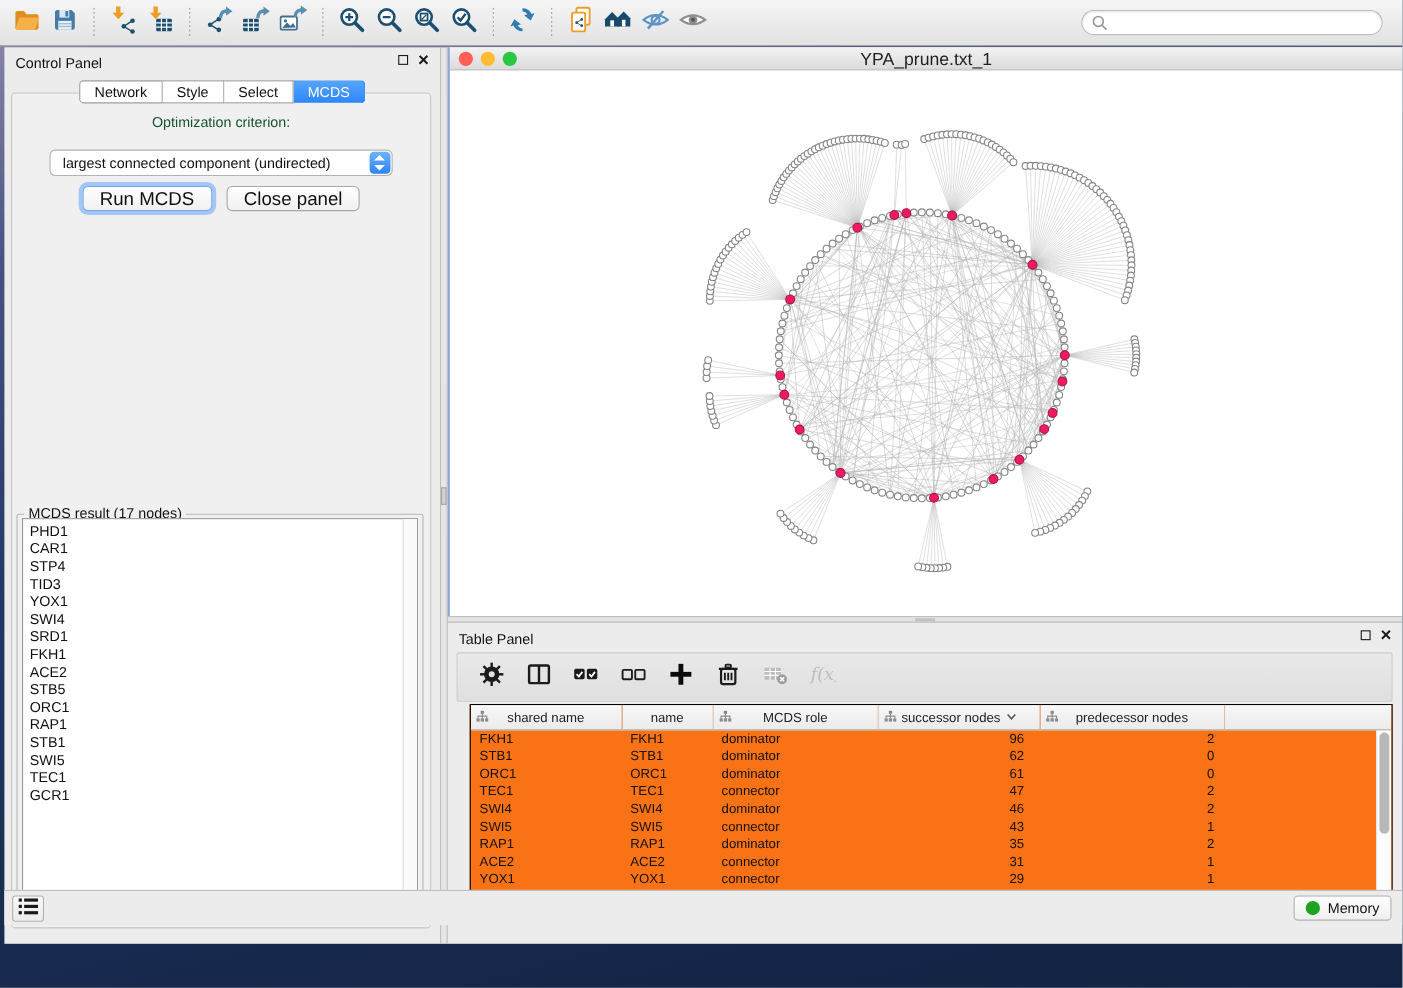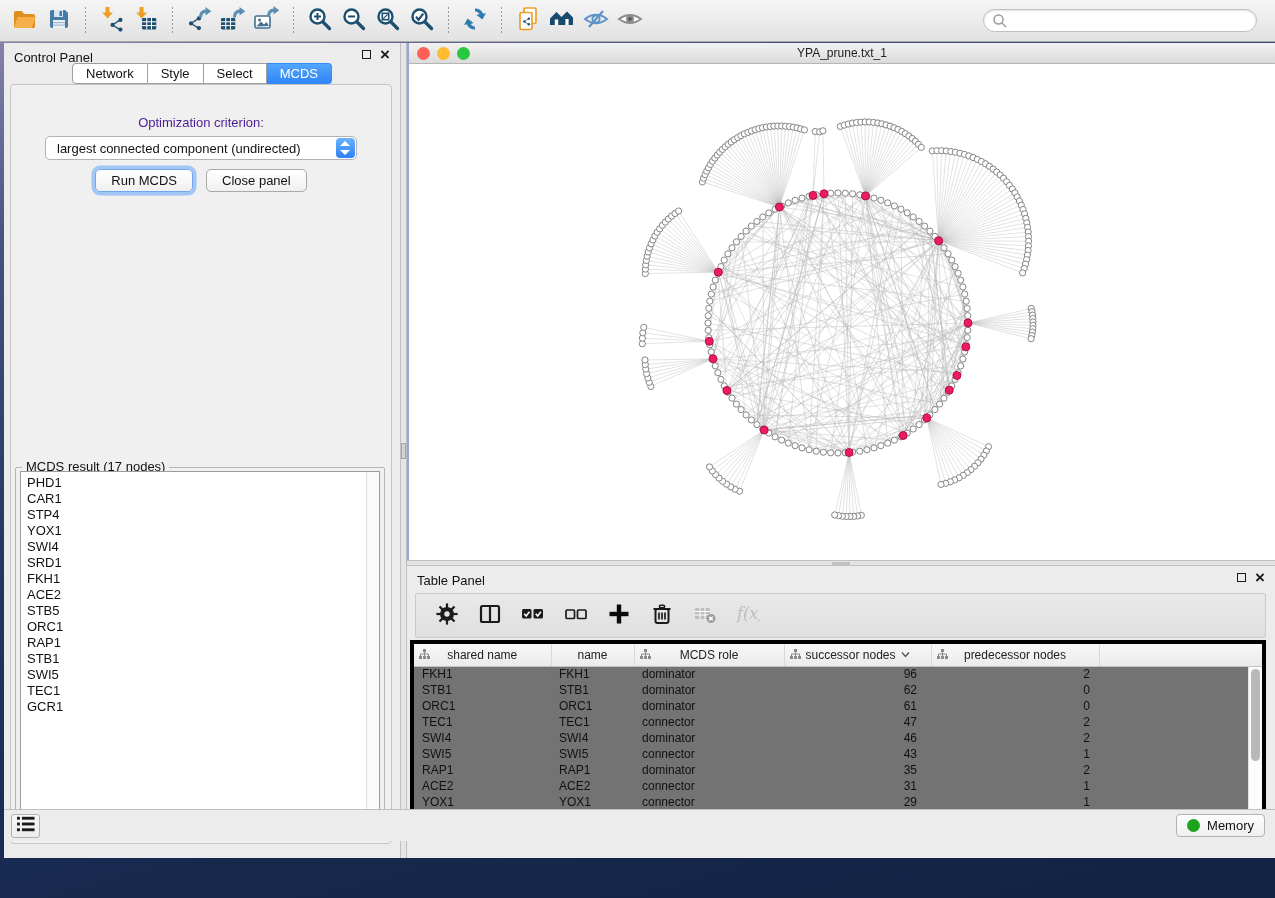--- a/index.html
+++ b/index.html
@@ -20,58 +20,58 @@
   .control-panel{position:absolute;left:4px;top:43px;width:396px;height:815px;background:#ececec}
   .panel-title{position:absolute;left:10px;top:7px;font-size:13px;color:#111}
   .win-btns{position:absolute;right:10px;top:6px;display:flex;gap:9px;align-items:center}
   .float-btn{width:9px;height:9px;border:1.6px solid #1a1a1a;display:inline-block}
   .close-btn{font-size:17px;font-weight:bold;line-height:11px;color:#1a1a1a}
   .seg{display:flex}
   .seg-tab{background:#fff;border:1px solid #9e9e9e;border-left:none;padding:0 13px;font-size:13px;height:21px;line-height:20px;color:#111}
   .seg-tab.first{border-left:1px solid #9e9e9e;border-radius:4px 0 0 4px}
   .seg-tab.last{border-radius:0 4px 4px 0}
   .seg-tab.active{background:linear-gradient(#54a5fd,#2f87f8);border-color:#2f87f8;color:#fff}
-  .cp-tabs{position:absolute;top:20px;left:50%;transform:translateX(-50%);z-index:3}
+  .cp-tabs{position:absolute;top:30px;left:50%;transform:translateX(-50%);z-index:3}
   .cp-content{position:absolute;left:6px;right:8px;top:41px;bottom:14px;background:#f0f0f0;border:1px solid #c5c5c5;border-radius:4px}
-  .opt-label{margin-top:30px;text-align:center;font-size:13px;color:#4c1d95}
+  .opt-label{margin-top:18px;text-align:center;font-size:13px;color:#14532d}
   .dropdown{position:absolute;left:34px;top:51px;width:312px;height:24px;background:#fff;border:1px solid #b3b3b3;border-radius:5px}
   .dd-text{position:absolute;left:11px;top:4px;font-size:13px;color:#111;white-space:nowrap}
   .dd-stepper{position:absolute;right:1px;top:1px;bottom:1px;width:19px;border-radius:4px;background:linear-gradient(#6db4fd,#2d82f6)}
   .dd-stepper .up{position:absolute;left:4px;top:3px;width:0;height:0;border:5px solid transparent;border-bottom:5px solid #fff;border-top:none}
   .dd-stepper .dn{position:absolute;left:4px;bottom:3px;width:0;height:0;border:5px solid transparent;border-top:5px solid #fff;border-bottom:none}
   .btn-row{position:absolute;top:84px;left:0;right:0;display:flex;justify-content:center;gap:13px}
-  .mac-btn{height:23px;padding:0 15px;font-size:13px;color:#111;background:linear-gradient(#ffffff,#f0f0f0);
+  .mac-btn{height:23px;padding:0 15px;font-size:17px;color:#111;background:linear-gradient(#ffffff,#f0f0f0);
            border:1px solid #a9a9a9;border-radius:5px;font-family:inherit}
   .mac-btn.focused{box-shadow:0 0 0 3.5px rgba(110,170,250,.6);border-color:#6ea7ee}
   .result-box{position:absolute;left:4px;right:6px;top:382px;bottom:5px;border:1px solid #b5b5b5;border-radius:2px}
   .result-title{position:absolute;top:-9px;left:6px;background:#f0f0f0;padding:0 4px;font-size:13px;color:#111}
   .result-list{position:absolute;left:4px;right:4px;top:3px;bottom:5px;background:#fff;border:1px solid #9c9c9c;overflow:hidden;padding-top:3px}
   .result-item{font-size:13px;height:16px;line-height:16px;padding-left:6px;color:#111}
   .result-scroll{position:absolute;right:5px;top:4px;bottom:6px;width:13px;background:#fbfbfb;border-left:1px solid #ddd}
   
   .vsplit{position:absolute;left:400px;top:43px;width:7px;height:815px;background:#e6e6e6;border-left:1px solid #c0c0c0;border-right:1px solid #c0c0c0}
   .vsplit-handle{position:absolute;left:0;top:400px;width:5px;height:16px;background:#d2d2d2;border:1px solid #a5a5a5}
   .hsplit{position:absolute;left:0;top:517px;right:0;height:6px;background:#e3e3e3;border-top:1px solid #c0c0c0;border-bottom:1px solid #c0c0c0}
   .hsplit-handle{position:absolute;left:50%;margin-left:-9px;top:1px;width:18px;height:3px;background:#c2c2c2}
   
   .right{position:absolute;left:407px;top:43px;right:0;height:815px}
   .net-view{position:absolute;left:0;top:0;right:0;height:517px;background:#fff;border-left:2px solid #8fa8d8}
   .net-titlebar{position:absolute;left:0;top:0;right:0;height:21px;background:linear-gradient(#f2f2f2,#dbdbdb);border-bottom:1px solid #b6b6b6}
   .lights{position:absolute;left:8px;top:4px;display:flex;gap:7px}
   .lights i{width:13px;height:13px;border-radius:50%;display:inline-block}
   .l-red{background:#ff5f57}.l-yellow{background:#febc2e}.l-green{background:#28c840}
-  .net-title{position:absolute;left:0;right:0;top:3px;text-align:center;font-size:12px;color:#222}
+  .net-title{position:absolute;left:0;right:0;top:3px;text-align:center;font-size:16px;color:#222}
   .net-canvas{position:absolute;left:0;top:21px;right:0;bottom:0}
   .net-canvas svg{display:block}
   
   .table-panel{position:absolute;left:0;top:523px;right:0;bottom:0;background:#ececec}
   .tp-toolbar{position:absolute;left:8px;right:9px;top:27px;height:45px;background:linear-gradient(#e9e9e9,#dfdfdf);
               border:1px solid #cbcbcb;border-radius:2px;display:flex;align-items:center;gap:19px;padding-left:19px}
   .tpt-btn{display:flex;align-items:center;justify-content:center}
-  .tp-tablewrap{position:absolute;left:3px;right:9px;top:74px;height:193px;background:#737373;border:4px solid #000000;overflow:hidden}
+  .tp-tablewrap{position:absolute;left:20px;right:9px;top:74px;height:193px;background:#f97316;border:1px solid #000000;overflow:hidden}
   table{border-collapse:collapse;table-layout:fixed;width:100%}
   thead th{height:22px;background:linear-gradient(#f7f7f7,#ebebeb);border-bottom:1px solid #c4c4c4;border-right:1px solid #d9d9d9;
            position:relative;font-weight:normal;font-size:12px;color:#222;padding:0}
   thead th.filler{border-right:none}
   .th-icon{position:absolute;left:5px;top:5px}
   .th-sort{margin-left:5px;vertical-align:1px}
   tbody td{height:16px;font-size:12px;color:#111;padding:0;white-space:nowrap;overflow:hidden}
   td.c-text{padding-left:8px}
   td.c-num{text-align:right;padding-right:14px}
   td.c-num2{text-align:right;padding-right:9px}
@@ -301,20 +301,21 @@
     <div class="btn-row">
       <button class="mac-btn focused">Run MCDS</button>
       <button class="mac-btn">Close panel</button>
     </div>
     <div class="result-box">
       <span class="result-title">MCDS result (17 nodes)</span>
       <div class="result-list" id="result-list">
           <div class="result-item">PHD1</div>
           <div class="result-item">CAR1</div>
           <div class="result-item">STP4</div>
+          <div class="result-item">TID3</div>
           <div class="result-item">YOX1</div>
           <div class="result-item">SWI4</div>
           <div class="result-item">SRD1</div>
           <div class="result-item">FKH1</div>
           <div class="result-item">ACE2</div>
           <div class="result-item">STB5</div>
           <div class="result-item">ORC1</div>
           <div class="result-item">RAP1</div>
           <div class="result-item">STB1</div>
           <div class="result-item">SWI5</div>

